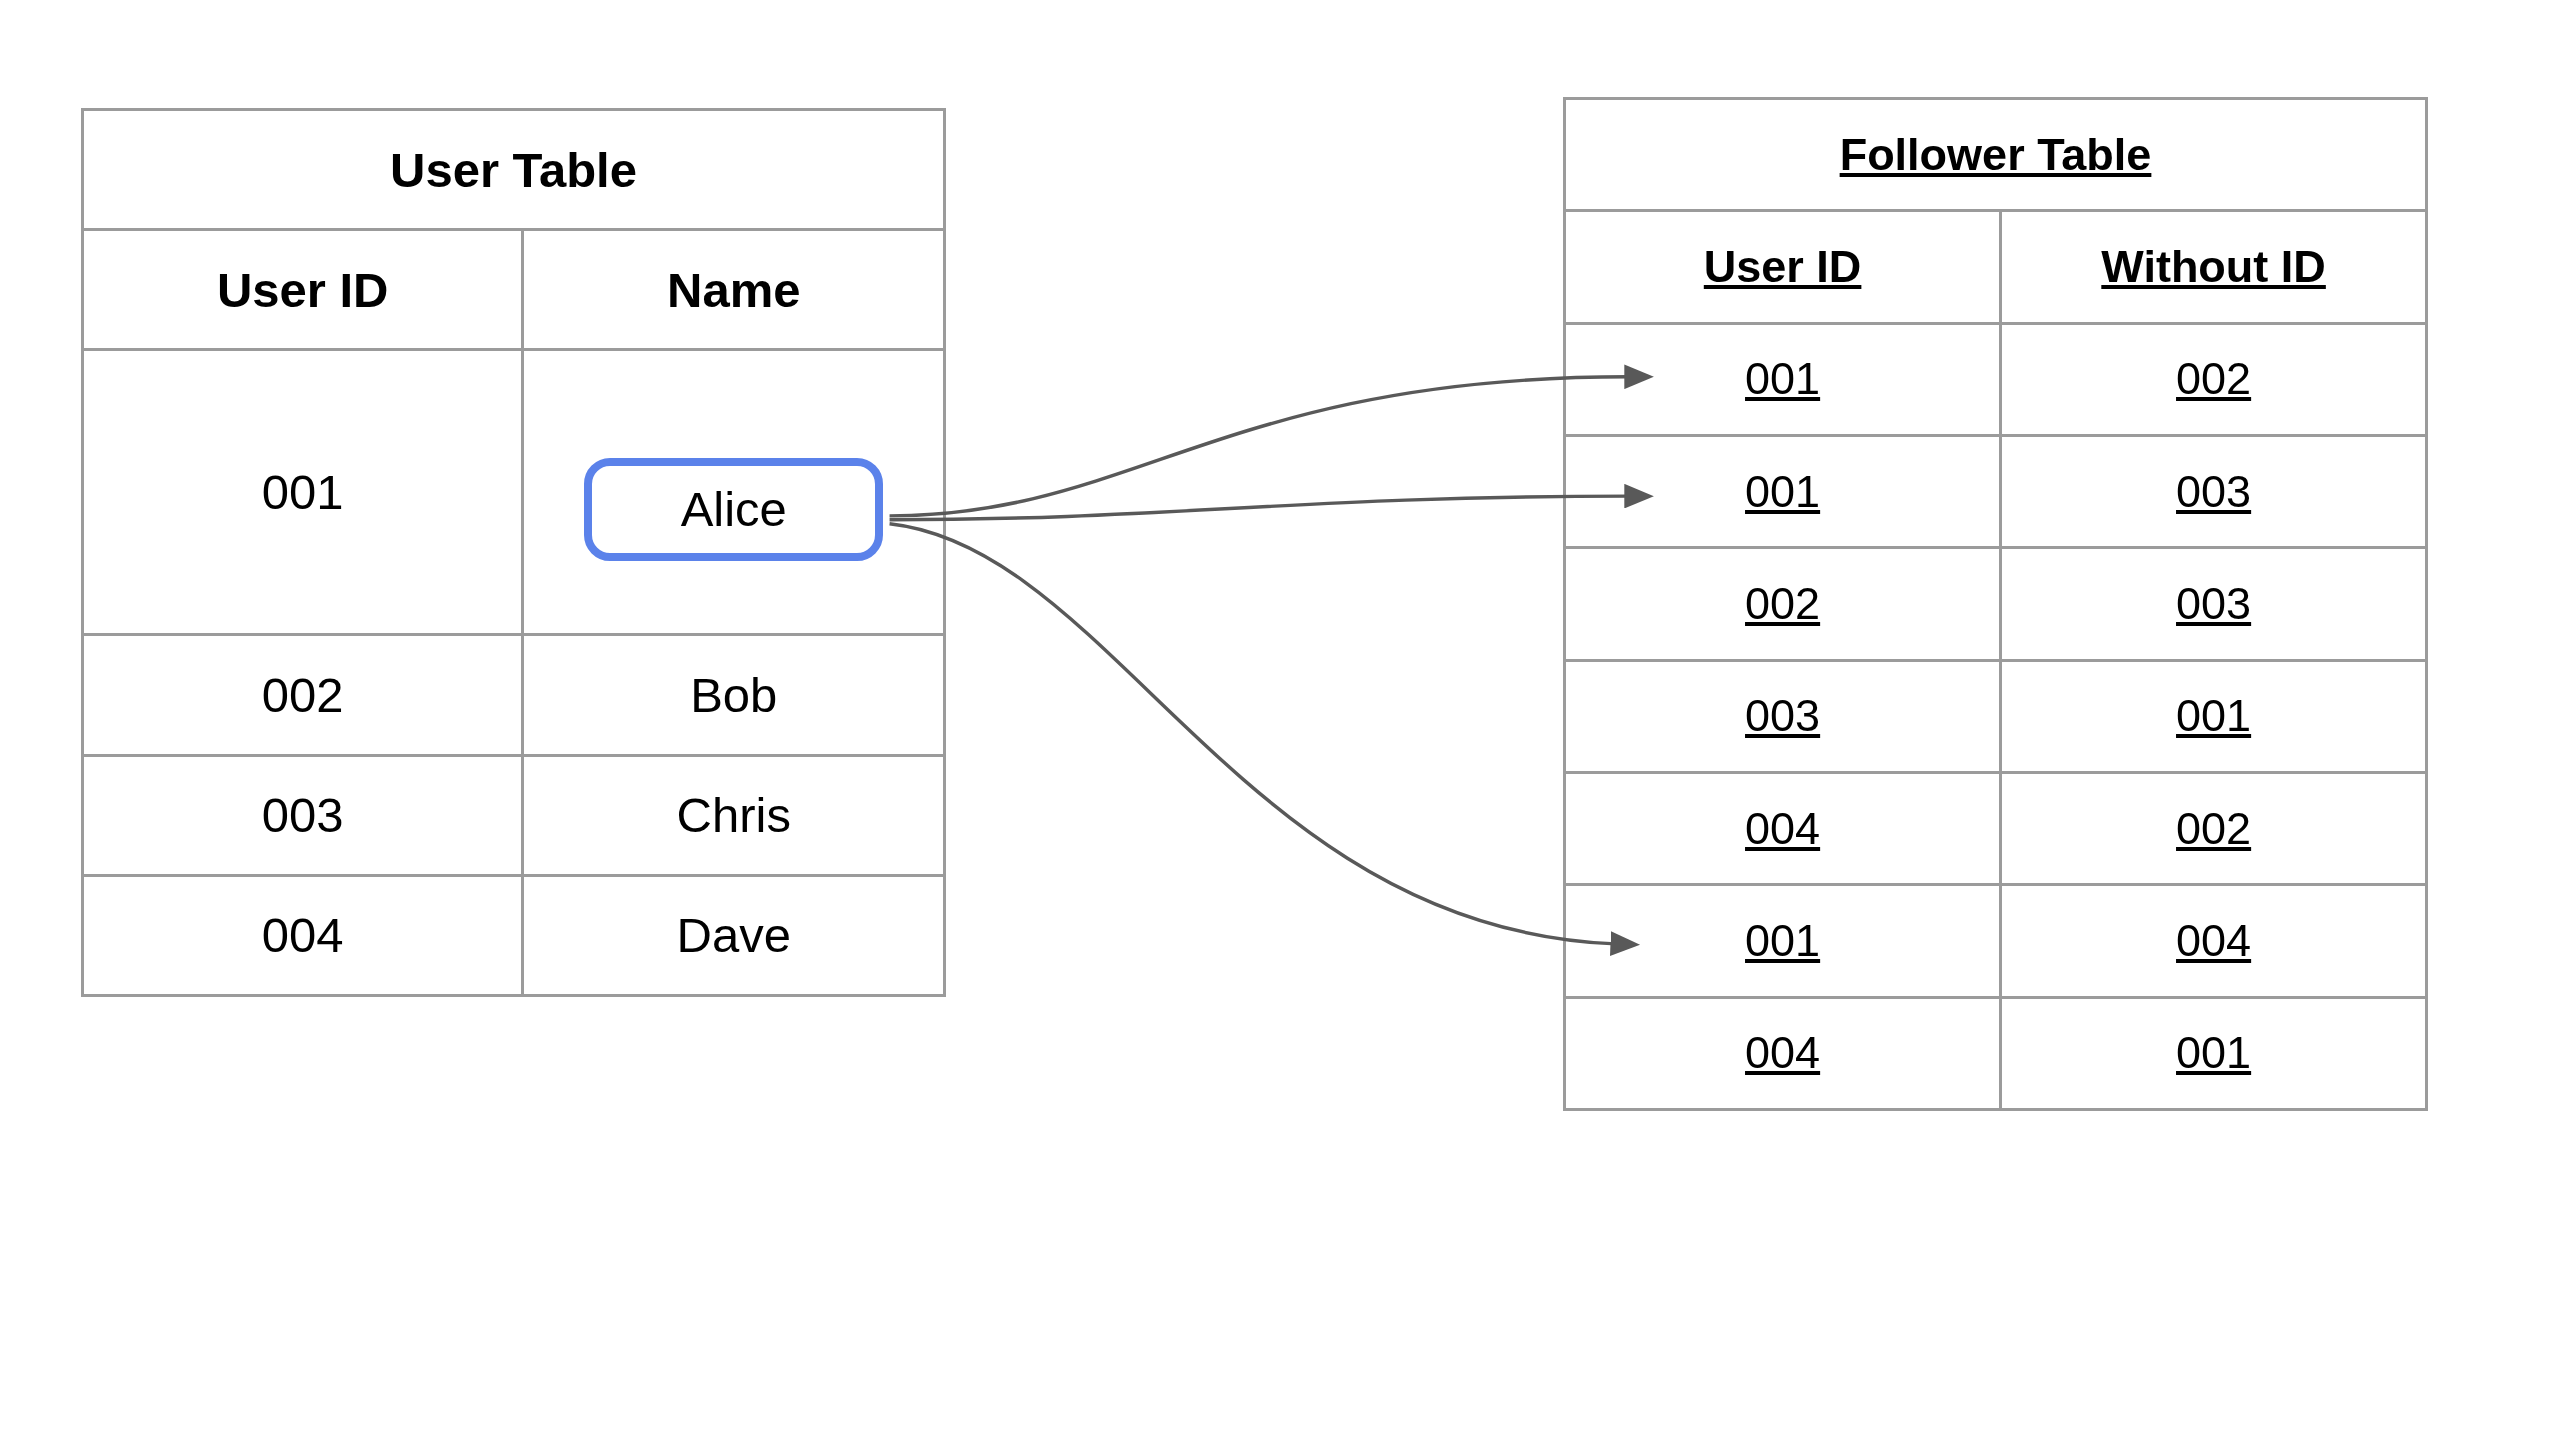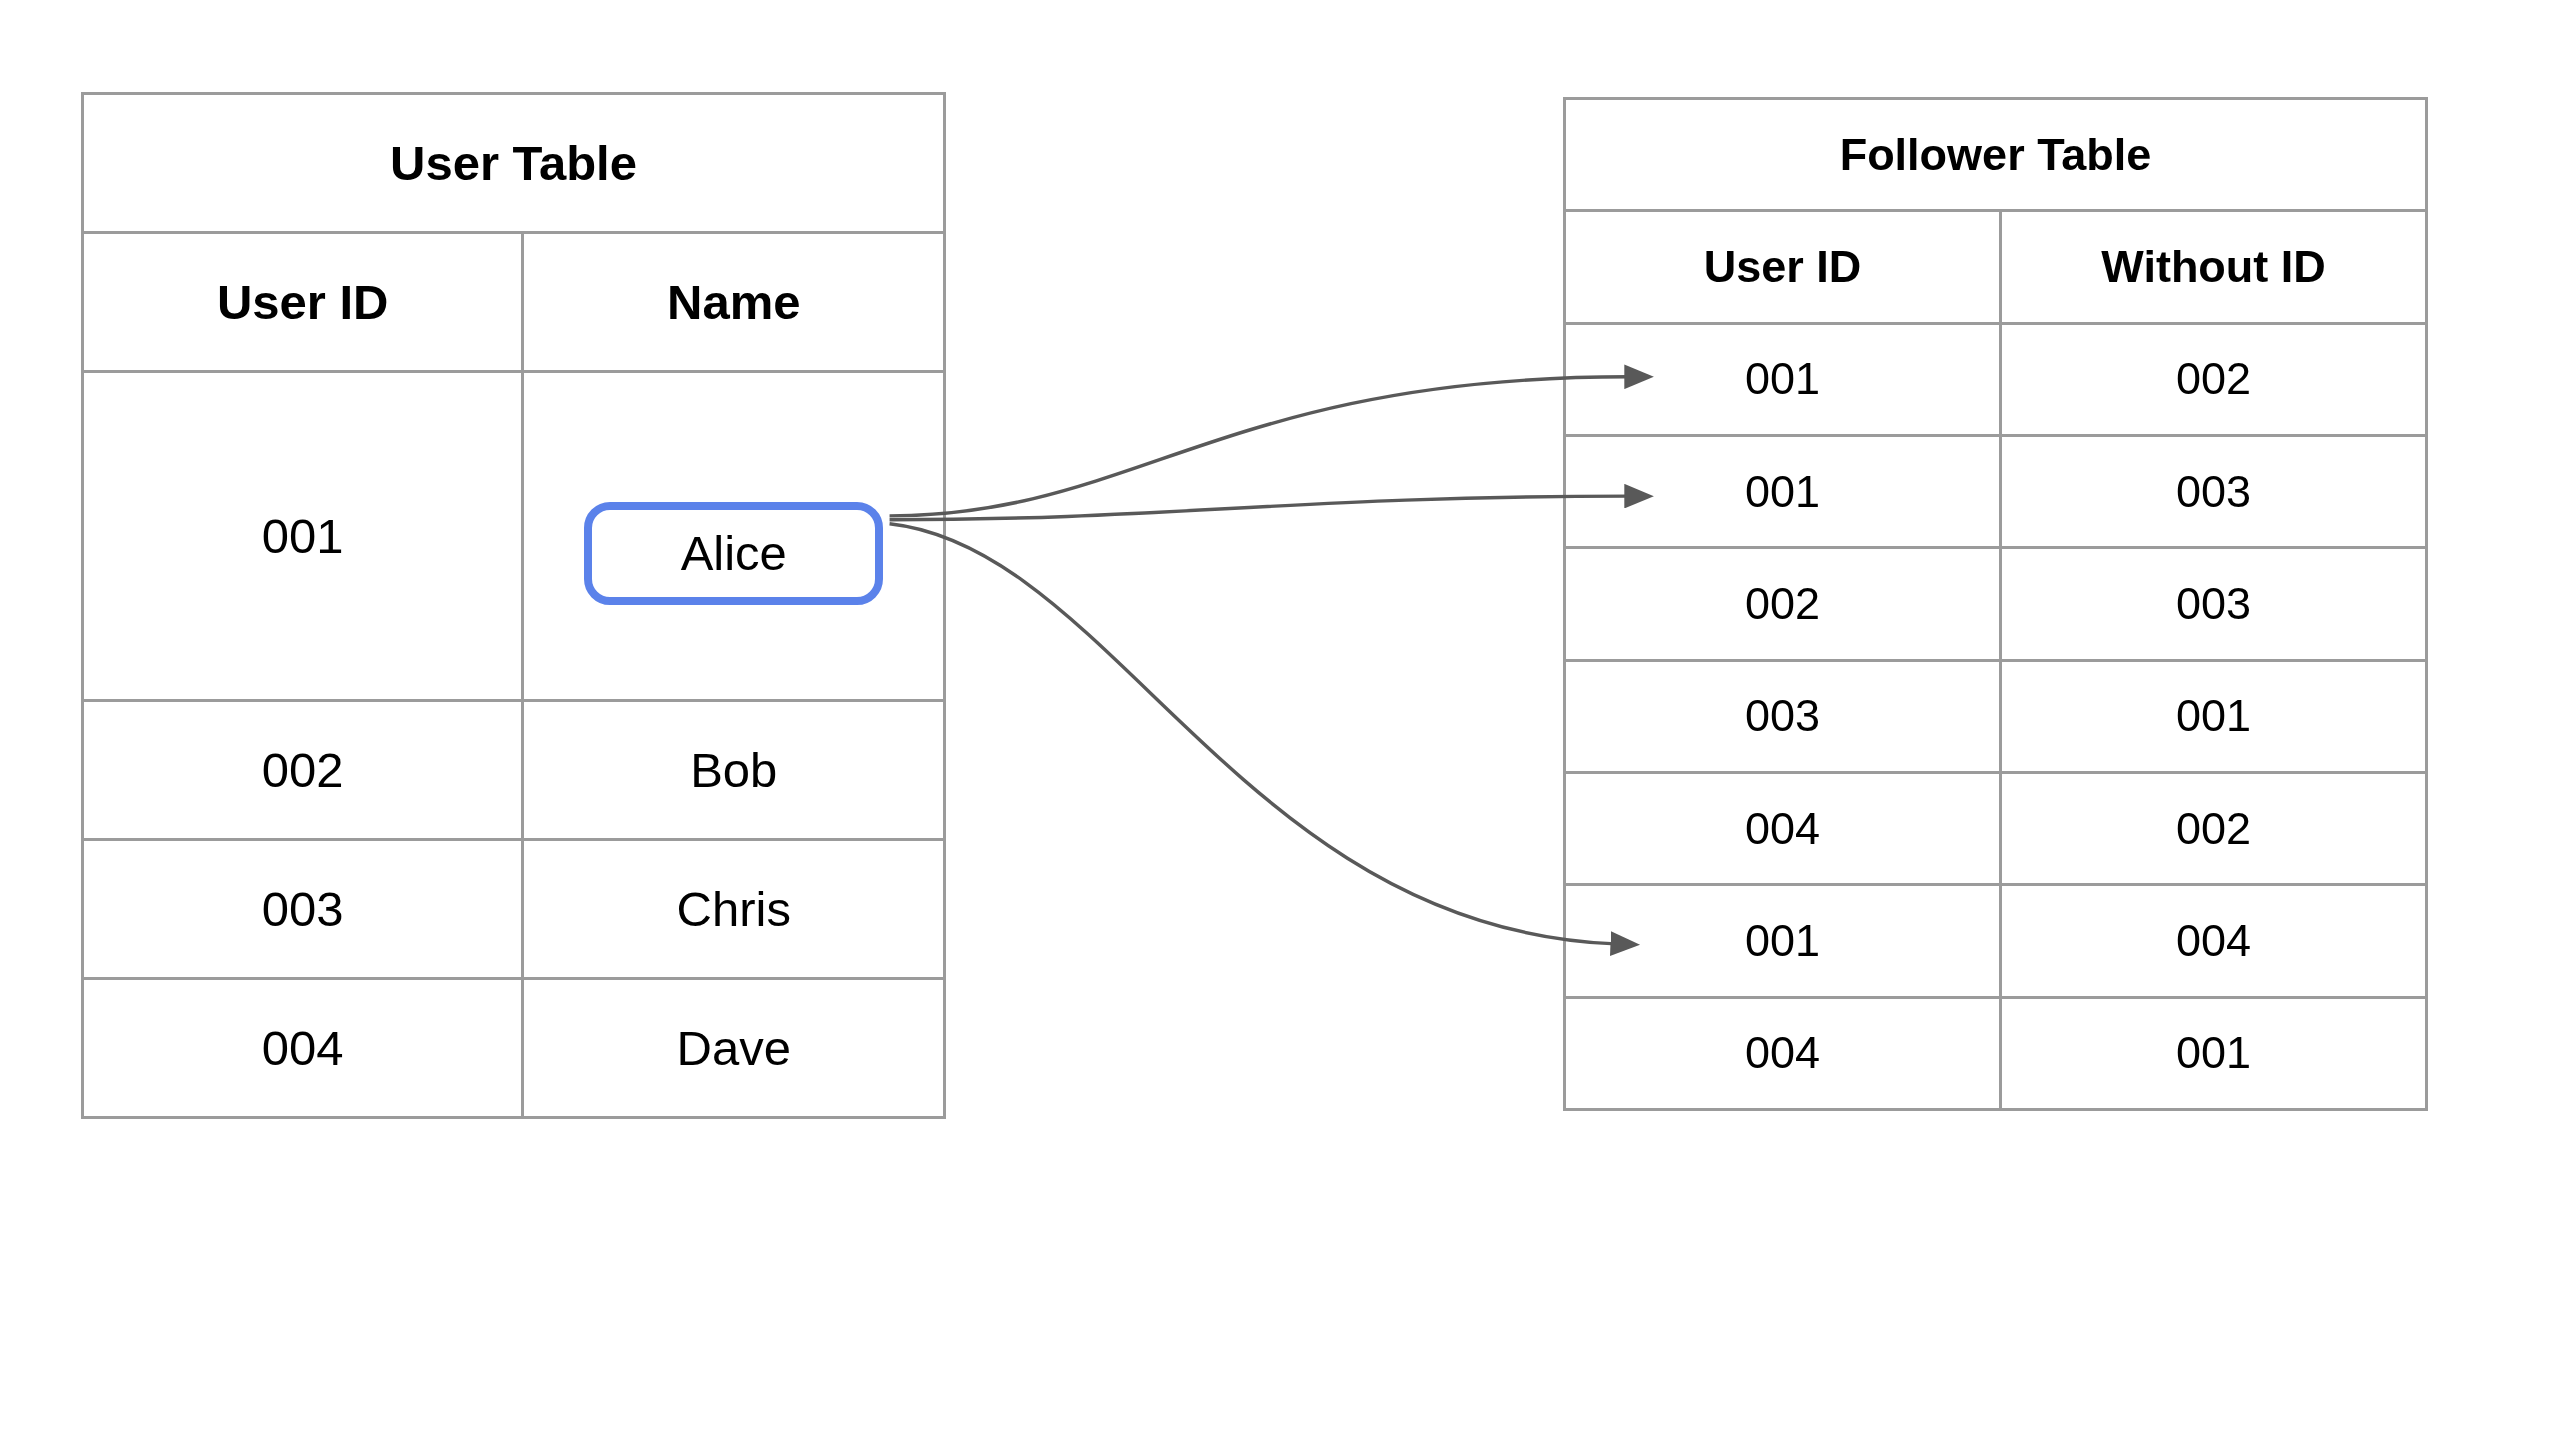--- a/index.html
+++ b/index.html
@@ -11,22 +11,22 @@
   .canvas{position:absolute;left:0;top:0;width:2576px;height:1442px;}
 
   
   .dtable{position:absolute;border-collapse:collapse;table-layout:fixed;background:#ffffff;}
   .dtable td,.dtable th{
     border:3px solid var(--border,#9b9b9b);
     text-align:center;vertical-align:middle;padding:0;
     color:var(--text,#000000);
   }
   .dtable .title,.dtable th{font-weight:bold;}
-  #user-table{left:81px;top:92px;width:865px;height:1027px;font-size:49px;}
-  #follower-table{left:1563px;top:97px;width:865px;height:1014px;font-size:45px;}
+  #user-table{left:81px;top:108px;width:865px;height:889px;font-size:49px;}
+  #follower-table{left:1563px;top:97px;width:865px;height:1014px;font-size:45px;text-decoration:underline;}
 
   
   .hl{
     display:inline-flex;align-items:center;justify-content:center;
     width:283px;height:87px;
     border:8px solid var(--highlight,#5b82ea);
     border-radius:26px;
     background:#ffffff;
     margin-top:34px;
   }

